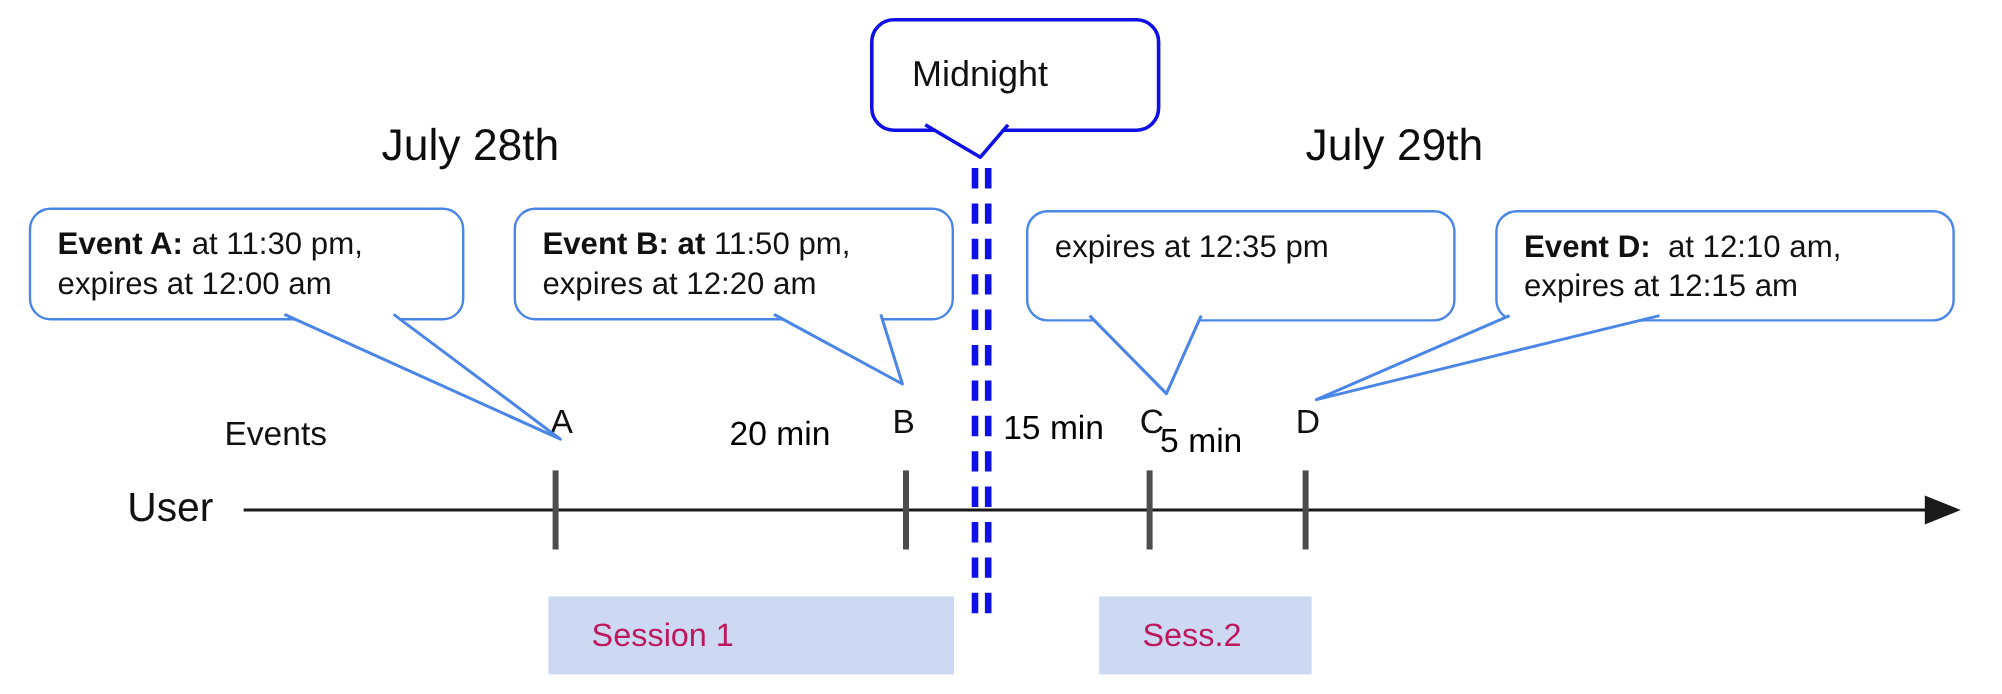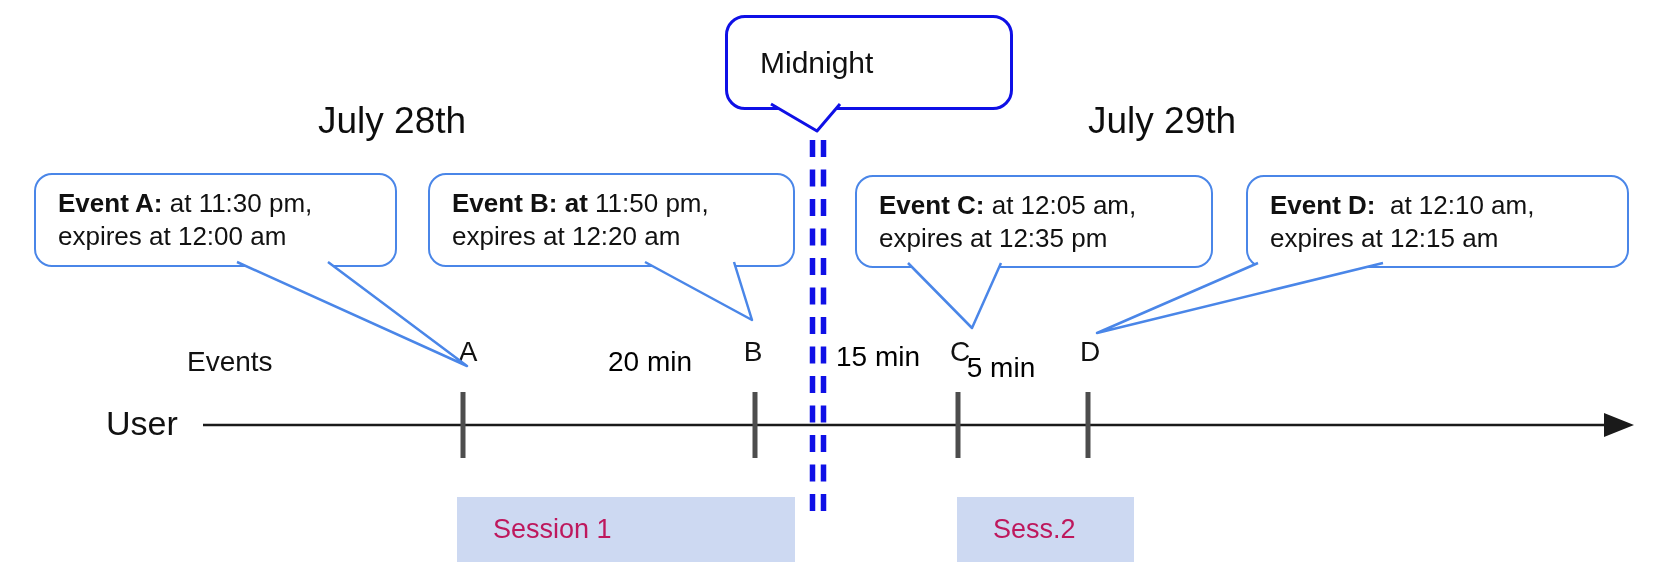--- a/index.html
+++ b/index.html
@@ -82,36 +82,35 @@
   }
 </style>
 </head>
 <body>
 
 <div id="canvas">
 
   <div class="abs date-label" style="left:318px; top:100px;">July 28th</div>
   <div class="abs date-label" style="left:1088px; top:100px;">July 29th</div>
 
-  <div class="midnight-callout" style="left:725px; top:15px; width:288px; height:95px;text-align:center;">
+  <div class="midnight-callout" style="left:725px; top:15px; width:242px; height:95px;text-align:center;">
     <span>Midnight</span>
   </div>
 
-  <div class="callout" style="left:34px; top:173px; width:363px; height:94px;">
+  <div class="callout" style="left:24px; top:173px; width:363px; height:94px;">
     <div class="line"><b>Event A:</b><span> at 11:30 pm,</span></div>
     <div class="line">expires at 12:00 am</div>
   </div>
 
   <div class="callout" style="left:428px; top:173px; width:367px; height:94px;">
     <div class="line"><b>Event B: at</b><span> 11:50 pm,</span></div>
     <div class="line">expires at 12:20 am</div>
   </div>
 
   <div class="callout" style="left:855px; top:175px; width:358px; height:93px;">
-    <div class="line"><b>Event C:</b><span> at 12:05 am,</span></div>
     <div class="line">expires at 12:35 pm</div>
   </div>
 
   <div class="callout" style="left:1210px; top:175px; width:383px; height:93px;margin-left:36px;">
     <div class="line"><b>Event D:</b><span>  at 12:10 am,</span></div>
     <div class="line">expires at 12:15 am</div>
   </div>
 
   <div class="abs axis-label-events" style="left:187px; top:346px;">Events</div>
   <div class="abs axis-label-user" style="left:106px; top:404px;">User</div>
@@ -121,21 +120,21 @@
   <div class="abs tick-label" style="left:960px; top:336px;">C</div>
   <div class="abs tick-label" style="left:1090px; top:336px;">D</div>
 
   <div class="abs interval-label" style="left:650px; top:346px;">20 min</div>
   <div class="abs interval-label" style="left:878px; top:341px;">15 min</div>
   <div class="abs interval-label" style="left:1001px; top:352px;">5 min</div>
 
   <div class="session-bar" style="left:457px; top:497px; width:302px; height:65px;">
     <span>Session 1</span>
   </div>
-  <div class="session-bar" style="left:957px; top:497px; width:141px; height:65px;">
+  <div class="session-bar" style="left:916px; top:497px; width:141px; height:65px;">
     <span>Sess.2</span>
   </div>
 
   <svg id="overlay" viewBox="0 0 1668 578">
 
     <line x1="812.5" y1="140" x2="812.5" y2="512" stroke="#0f10e6" stroke-width="5.5" stroke-dasharray="17 12.5"></line>
     <line x1="823.5" y1="140" x2="823.5" y2="512" stroke="#0f10e6" stroke-width="5.5" stroke-dasharray="17 12.5"></line>
 
     <path d="M 840 104 L 817 131 L 771 104" fill="#ffffff" stroke="#0f10e6" stroke-width="3" stroke-linejoin="round"></path>
     <path d="M 237 262 L 467 366 L 328 262" fill="#ffffff" stroke="#4a86e8" stroke-width="2.5" stroke-linejoin="round"></path>

